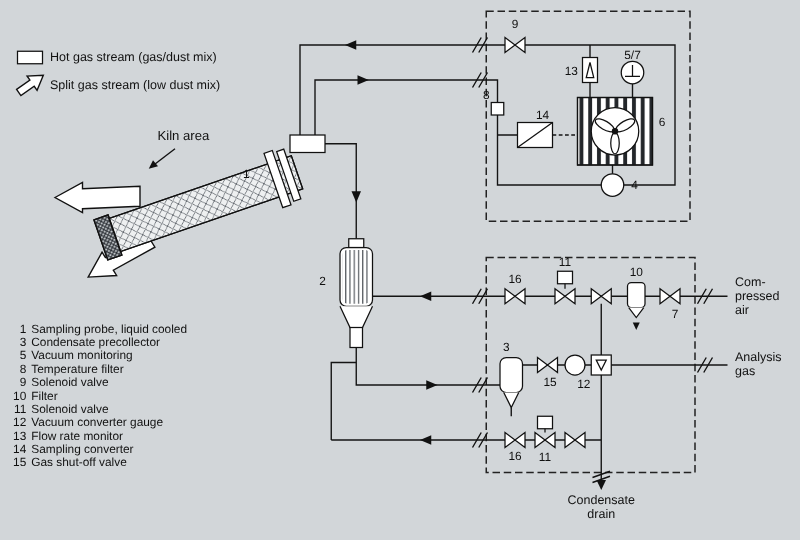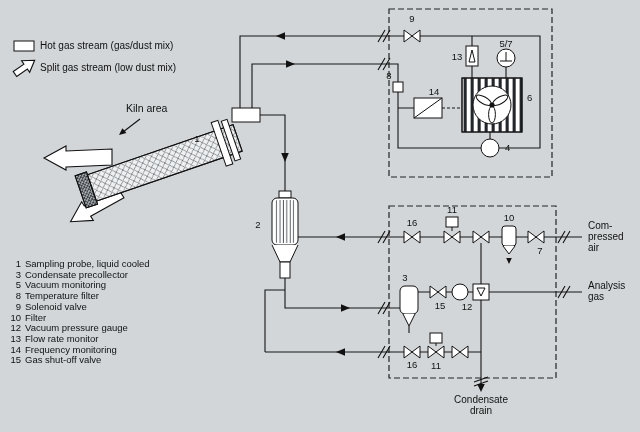--- a/index.html
+++ b/index.html
@@ -230,19 +230,20 @@
   </g>
 </svg>
 
 <div class="parts">
   <div class="part-row"><span class="part-num">1</span><span>Sampling probe, liquid cooled</span></div>
   <div class="part-row"><span class="part-num">3</span><span>Condensate precollector</span></div>
   <div class="part-row"><span class="part-num">5</span><span>Vacuum monitoring</span></div>
   <div class="part-row"><span class="part-num">8</span><span>Temperature filter</span></div>
   <div class="part-row"><span class="part-num">9</span><span>Solenoid valve</span></div>
   <div class="part-row"><span class="part-num">10</span><span>Filter</span></div>
-  <div class="part-row"><span class="part-num">12</span><span>Vacuum pressure gauge</span></div>
+  <div class="part-row"><span class="part-num">11</span><span>Solenoid valve</span></div>
+  <div class="part-row"><span class="part-num">12</span><span>Vacuum converter gauge</span></div>
   <div class="part-row"><span class="part-num">13</span><span>Flow rate monitor</span></div>
-  <div class="part-row"><span class="part-num">14</span><span>Frequency monitoring</span></div>
+  <div class="part-row"><span class="part-num">14</span><span>Sampling converter</span></div>
   <div class="part-row"><span class="part-num">15</span><span>Gas shut-off valve</span></div>
 </div>
 
 </div>
 
 </body></html>

